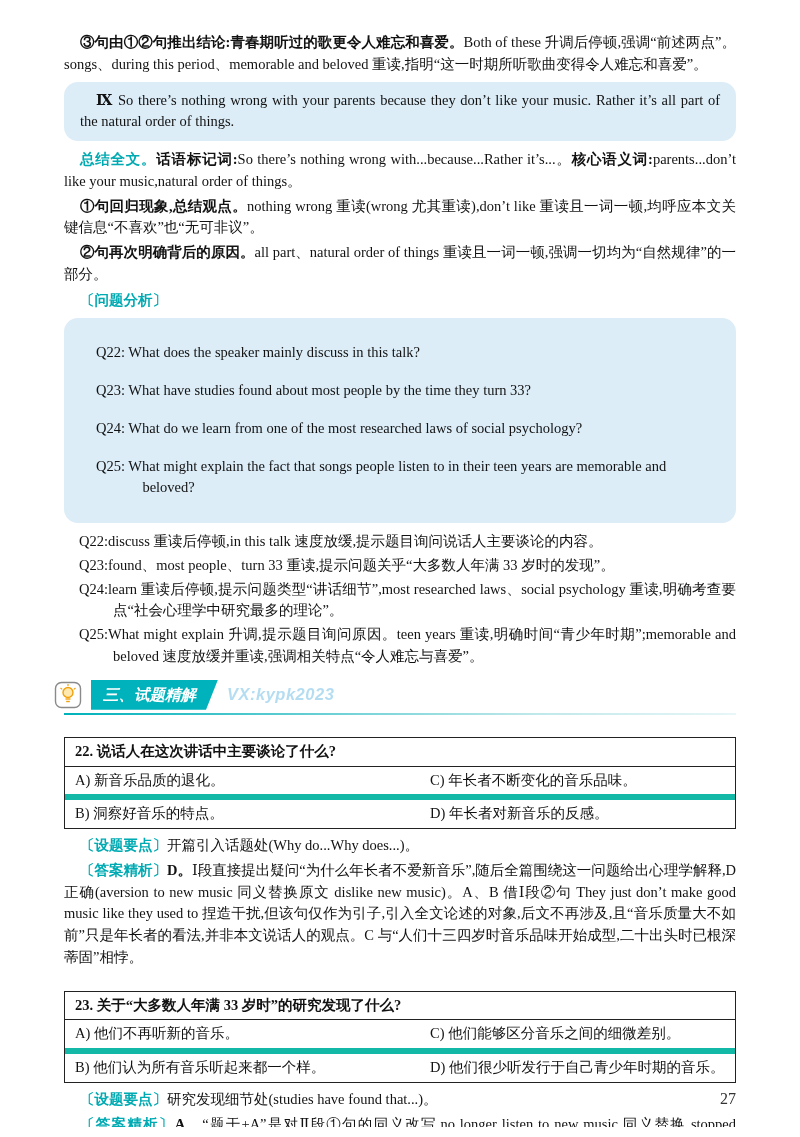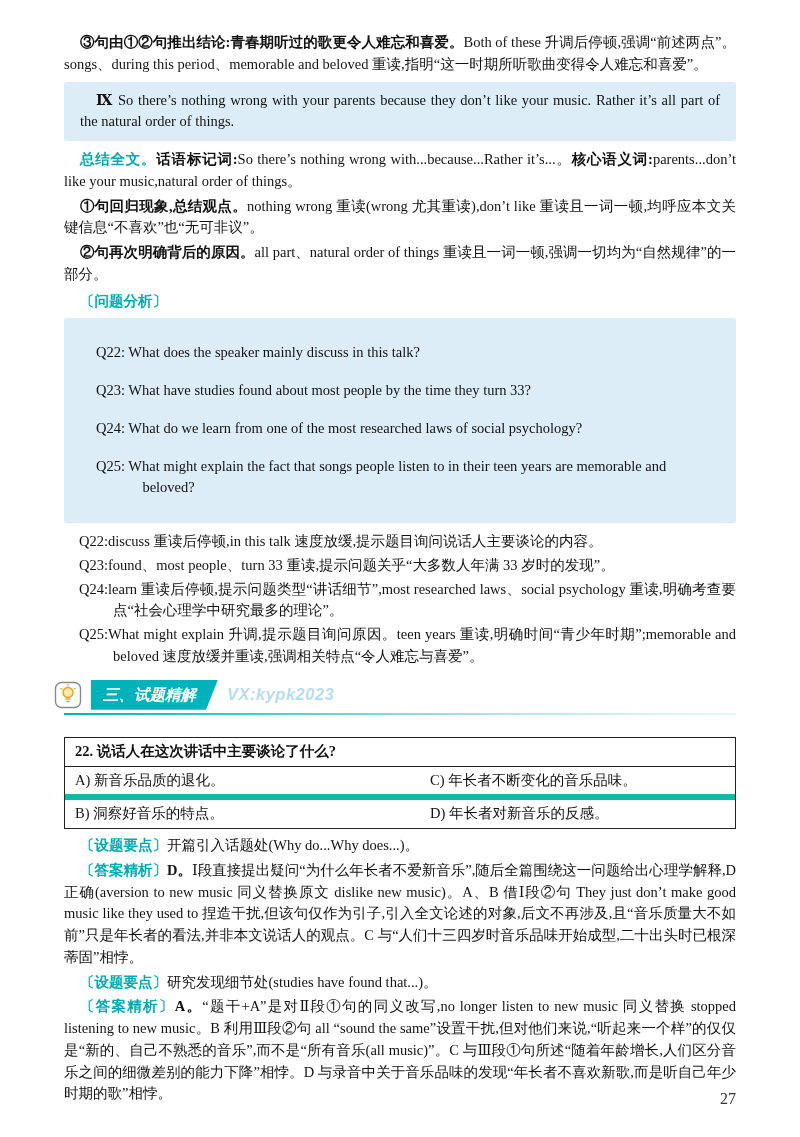--- a/index.html
+++ b/index.html
@@ -9,25 +9,25 @@
     padding:32px 64px 0 64px; overflow:hidden;
     font-family:"Liberation Serif","DejaVu Serif",serif;
     font-size:14.5px; line-height:1.5; color:#121212;
   }
   .para { text-align:justify; margin-bottom:3px; }
   .indent { text-indent:1.1em; }
   b { font-weight:bold; }
   .teal { color:#00aab2; }
   .teal-label { color:#00aab2; font-weight:bold; }
   .bluebox {
-    background:#dcedf8; border-radius:2px; padding:8px 16px;
+    background:#dcedf8; border-radius:14px; padding:8px 16px;
     margin:6px 0 8px 0; text-align:justify;
   }
   .bluebox .q-line { padding-left:3.2em; text-indent:-3.2em; margin:16px; text-align:left; }
-  .problem-label { margin:5px 0 3px 0; text-indent:1.1em; }
+  .problem-label { margin:5px 0 3px 0; text-indent:1.1em;font-family:Liberation Mono, monospace; }
   .qa-line { padding-left:49px; text-indent:-34px; text-align:justify; margin-bottom:2px; }
   .section-header { display:flex; align-items:center; gap:9px; margin:12px 0 0 -10px; }
   .badge {
     background:#00b2bb; color:#fff; font-weight:bold; font-size:15.5px;
     font-family:"Liberation Sans","DejaVu Sans",sans-serif;
     padding:3px 22px 4px 12px;
     clip-path:polygon(0 0,100% 0,calc(100% - 12px) 100%,0 100%);
     font-style:italic;
   }
   .watermark {
@@ -103,20 +103,31 @@
     </div>
     <div class="optrow">
       <div class="opt opt-left">B) 洞察好音乐的特点。</div>
       <div class="opt opt-right">D) 年长者对新音乐的反感。</div>
     </div>
   </div>
 
   <p class="para indent"><span class="teal-label">〔设题要点〕</span><span>开篇引入话题处(Why do...Why does...)。</span></p>
   <p class="para indent"><span class="teal-label">〔答案精析〕</span><b>D。</b><span>Ⅰ段直接提出疑问“为什么年长者不爱新音乐”,随后全篇围绕这一问题给出心理学解释,D 正确(aversion to new music 同义替换原文 dislike new music)。A、B 借Ⅰ段②句 They just don’t make good music like they used to 捏造干扰,但该句仅作为引子,引入全文论述的对象,后文不再涉及,且“音乐质量大不如前”只是年长者的看法,并非本文说话人的观点。C 与“人们十三四岁时音乐品味开始成型,二十出头时已根深蒂固”相悖。</span></p>
 
+  <div class="qtable">
+    <div class="stem">23. 关于“大多数人年满 33 岁时”的研究发现了什么?</div>
+    <div class="optrow">
+      <div class="opt opt-left">A) 他们不再听新的音乐。</div>
+      <div class="opt opt-right">C) 他们能够区分音乐之间的细微差别。</div>
+    </div>
+    <div class="optrow">
+      <div class="opt opt-left">B) 他们认为所有音乐听起来都一个样。</div>
+      <div class="opt opt-right">D) 他们很少听发行于自己青少年时期的音乐。</div>
+    </div>
+  </div>
 
   <p class="para indent"><span class="teal-label">〔设题要点〕</span><span>研究发现细节处(studies have found that...)。</span></p>
   <p class="para indent"><span class="teal-label">〔答案精析〕</span><b>A。</b><span>“题干+A”是对Ⅱ段①句的同义改写,no longer listen to new music 同义替换 stopped listening to new music。B 利用Ⅲ段②句 all “sound the same”设置干扰,但对他们来说,“听起来一个样”的仅仅是“新的、自己不熟悉的音乐”,而不是“所有音乐(all music)”。C 与Ⅲ段①句所述“随着年龄增长,人们区分音乐之间的细微差别的能力下降”相悖。D 与录音中关于音乐品味的发现“年长者不喜欢新歌,而是听自己年少时期的歌”相悖。</span></p>
 
   <div class="qtable">
     <div class="stem">24. 我们从社会心理学研究最多的法则之一了解到什么?</div>
     <div class="optrow">
       <div class="opt opt-left">A) 你接触某事物越多,它对你来说就越熟悉。</div>
       <div class="opt opt-right">C) 你经历某事物越多,你记得它的时间就越长。</div>
     </div>

